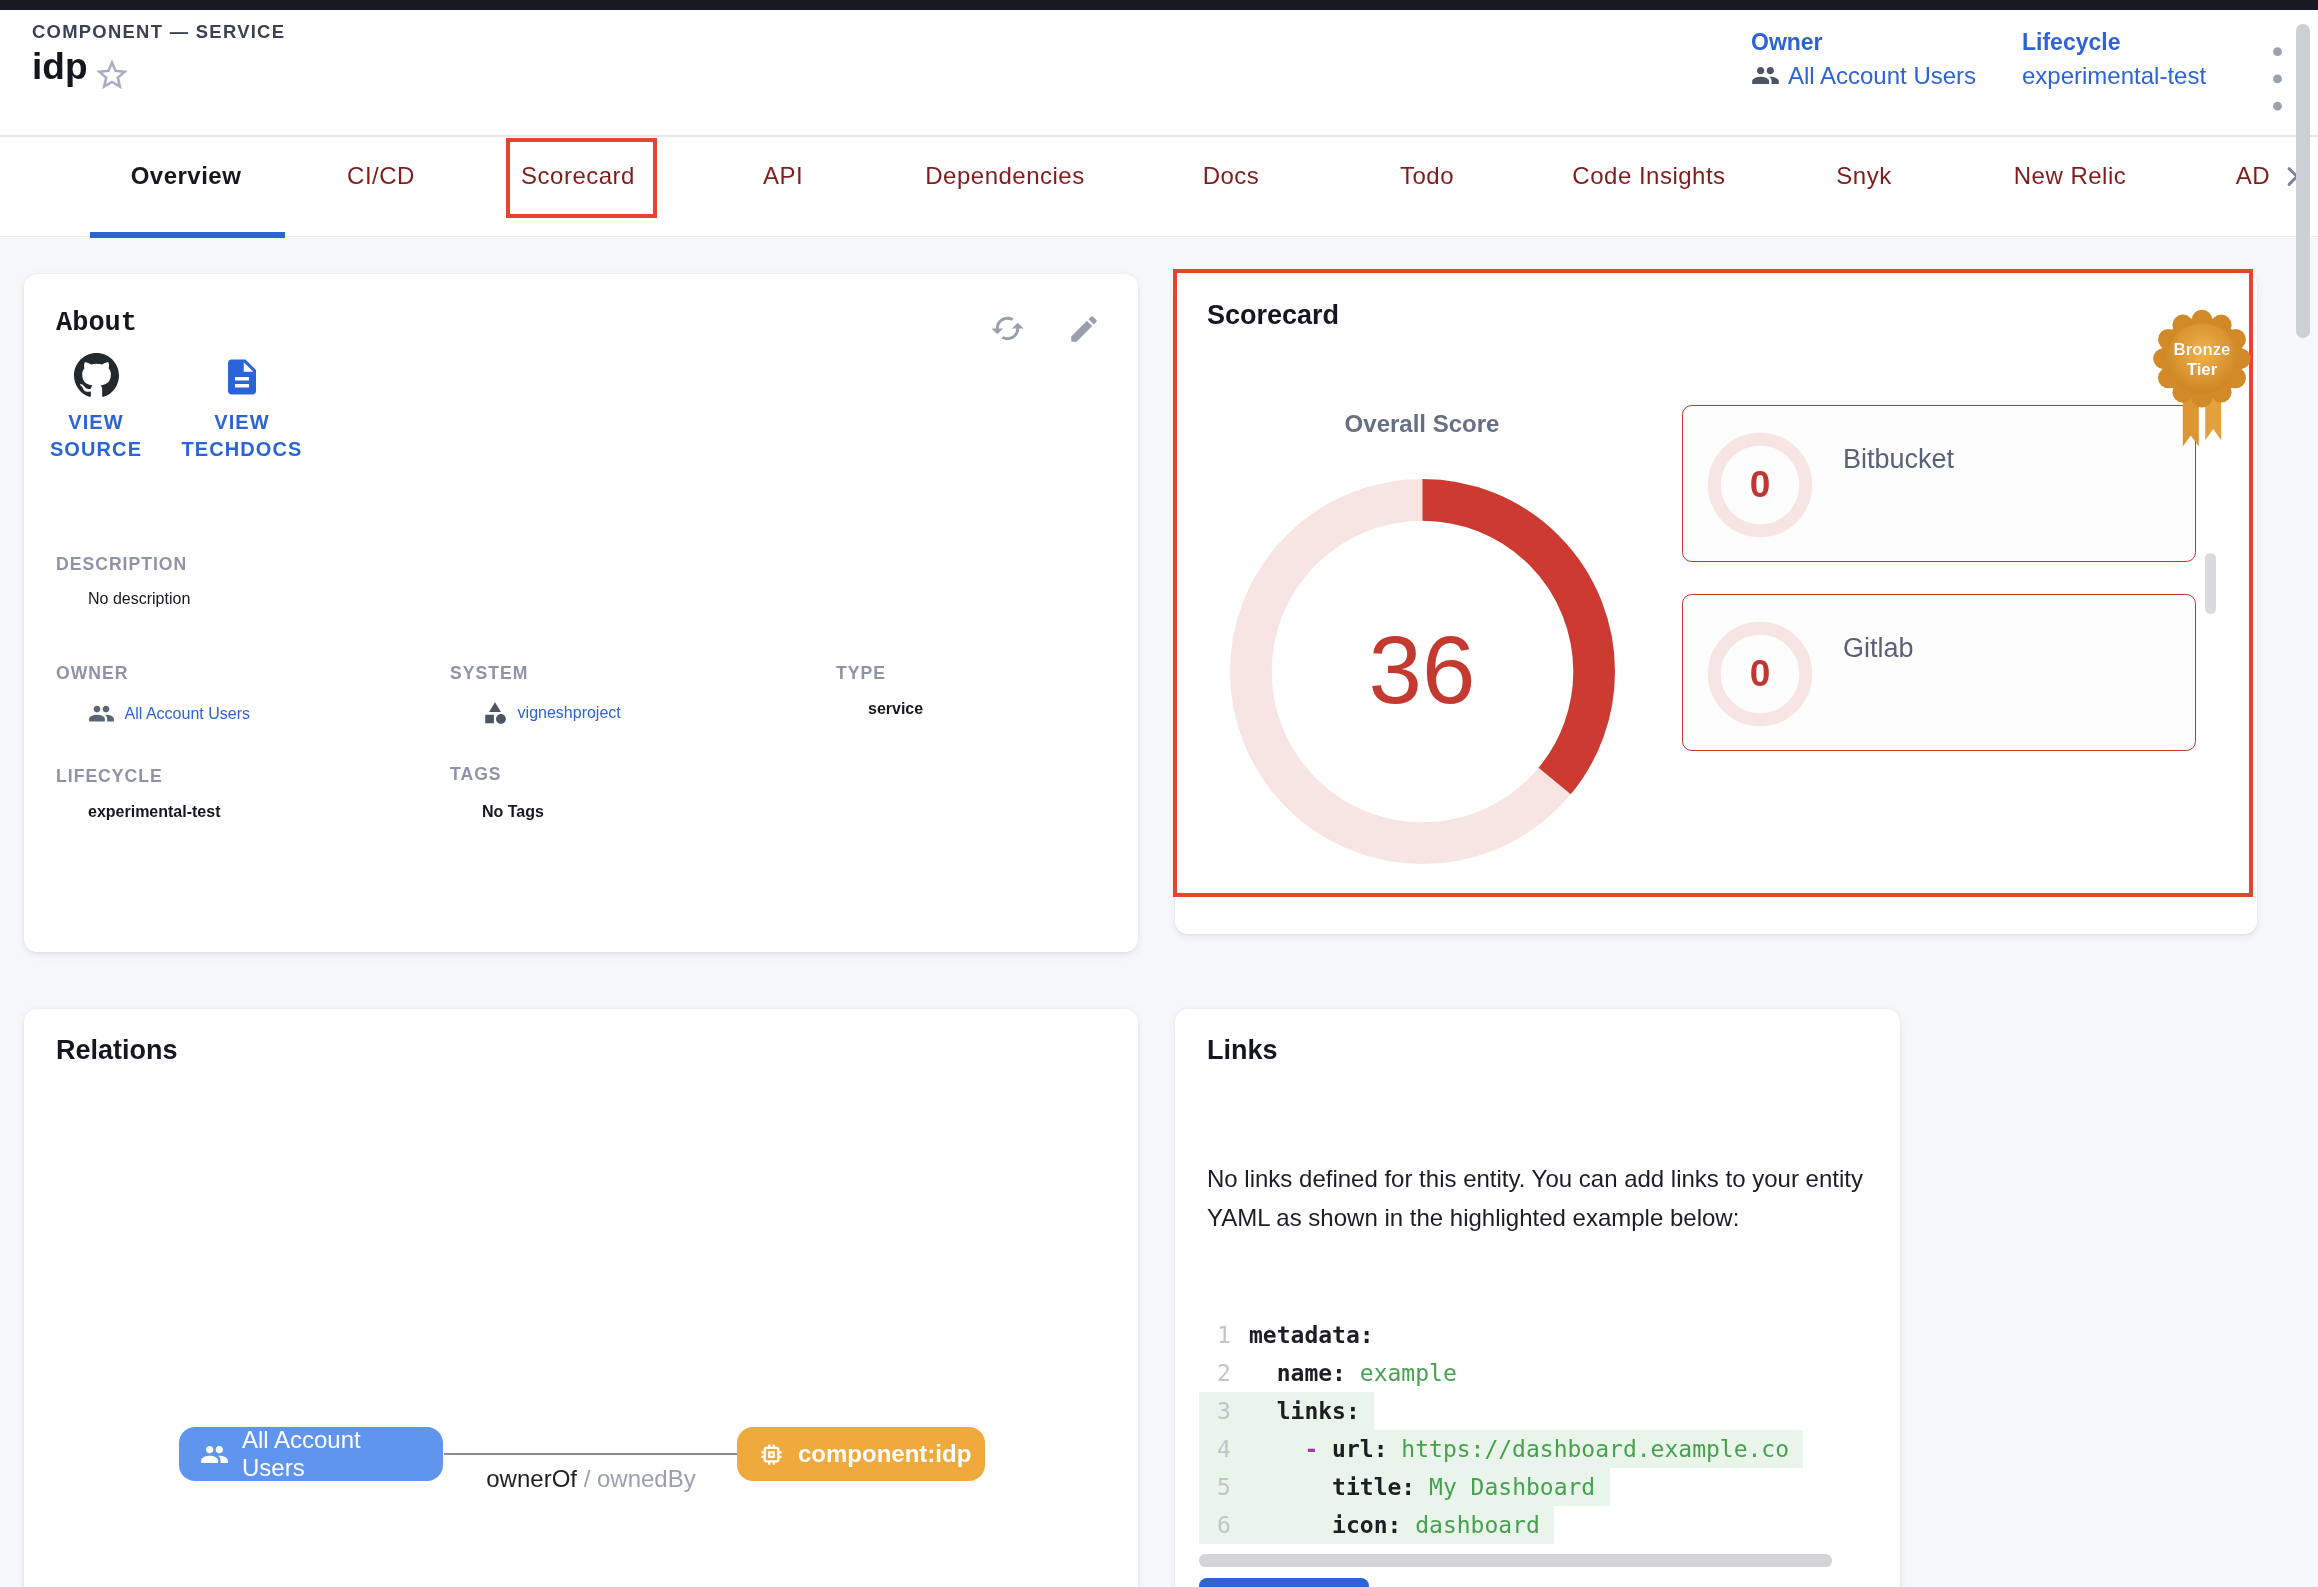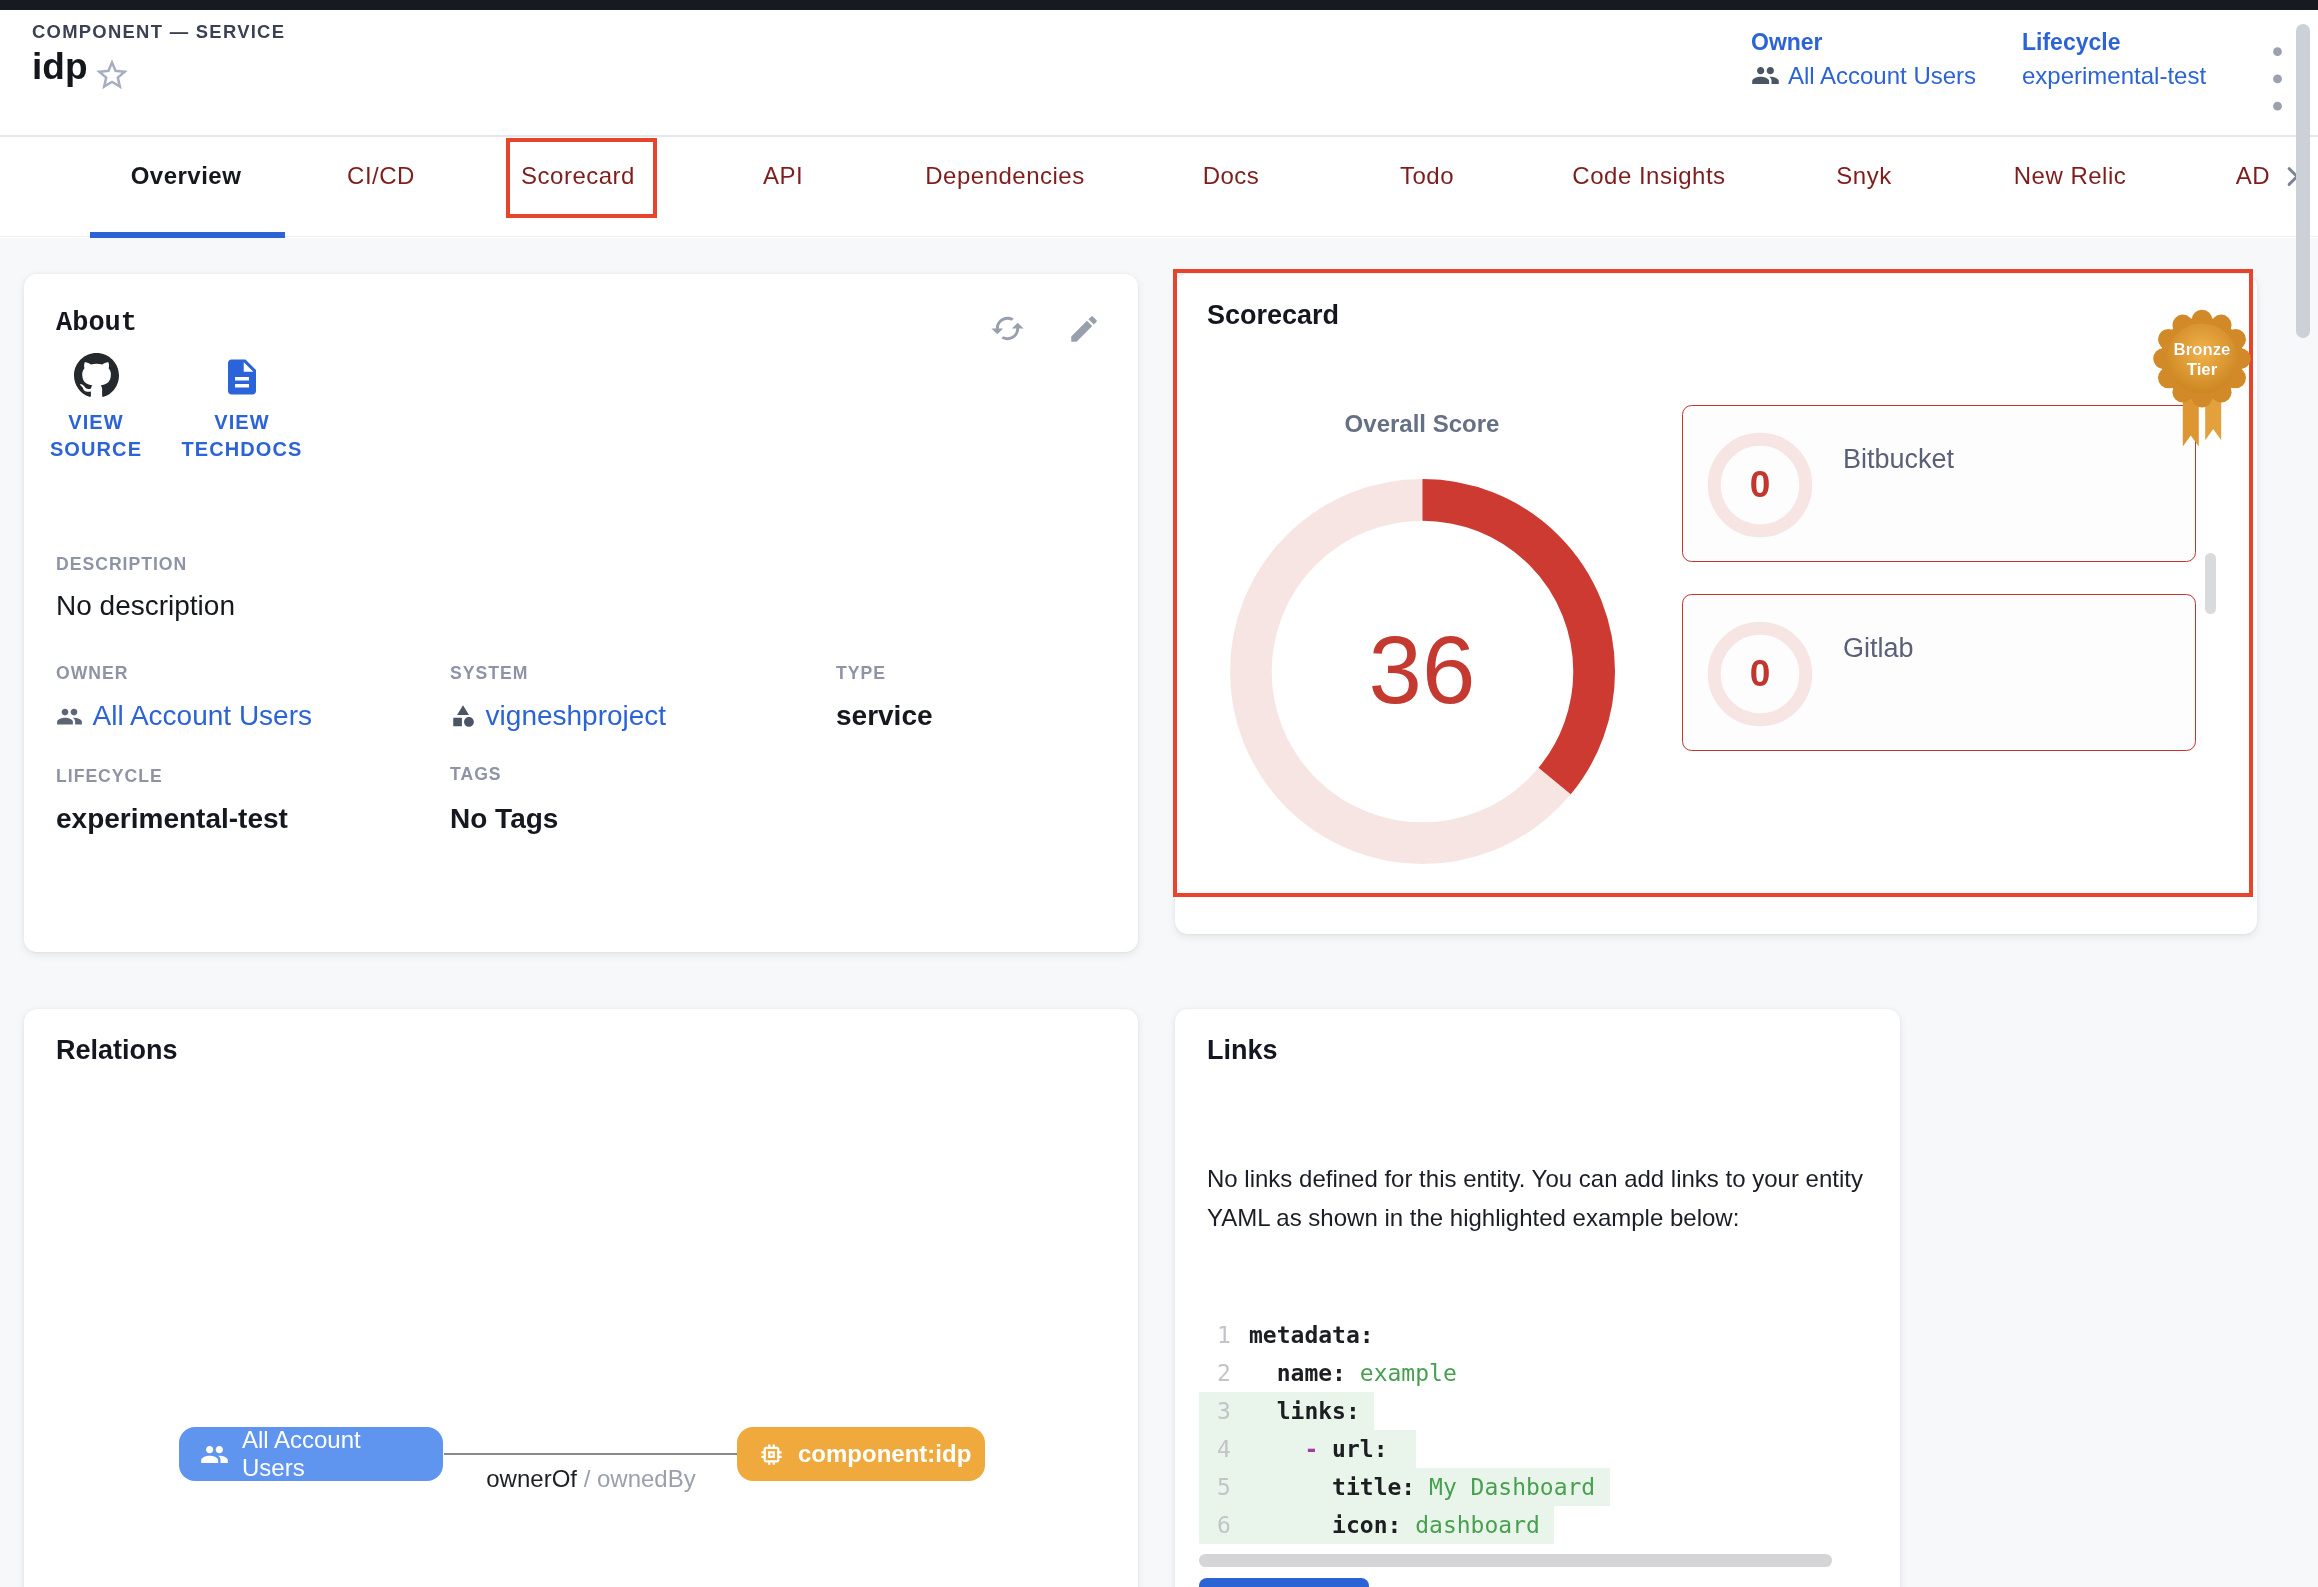--- a/index.html
+++ b/index.html
@@ -51,21 +51,21 @@
   .about-h{left:56px;top:308px;font-family:Liberation Mono, monospace;}
   .icon-btn{width:35px;height:35px;color:#99a0ad;cursor:pointer;}
   .refresh-btn{left:990px;top:311px;}
   .edit-btn{left:1067px;top:312px;}
   .about-action{display:flex;flex-direction:column;align-items:center;gap:11.2px;cursor:pointer;justify-content:center;}
   .about-action .lbl{font-size:20px;font-weight:700;letter-spacing:1.1px;color:#2c63d5;
                      line-height:27px;text-align:center;}
   .act-source{left:35px;top:353px;width:122px;}
   .act-techdocs{left:170px;top:356px;width:144px;}
   .fld-label{font-size:17.6px;font-weight:700;letter-spacing:1px;color:#8e94a6;}
-  .fld-value{font-size:28px;color:#15181f;display:flex;align-items:center;gap:9.6px;}
+  .fld-value{font-size:16px;color:#15181f;display:flex;align-items:center;gap:9.6px;margin-left:32px;}
   .fld-value.link{color:#2c63d5;}
   .fld-value.strong{font-weight:700;}
   .desc-label{left:56px;top:554px;}
   .desc-value{left:56px;top:590px;}
 
   
   .score-h{left:1207px;top:300px;}
   .overall-label{left:1262px;top:410px;width:320px;text-align:center;
                  font-size:24px;font-weight:700;color:#667084;}
   .donut{left:1230px;top:479px;width:385px;height:385px;}
@@ -332,21 +332,21 @@
   <span class="to">ownedBy</span>
 </div>
 
 <div class="card card-links"></div>
 <div class="abs card-h links-h">Links</div>
 <div class="abs links-empty">No links defined for this entity. You can add links to your entity YAML as shown in the highlighted example below:</div>
 <div class="abs code" id="code-block">
     <div class="code-row"><span class="ln">1</span><span class="c-key">metadata:</span></div>
     <div class="code-row"><span class="ln">2</span><span>  </span><span class="c-key">name:</span><span> </span><span class="c-string">example</span></div>
     <div class="code-row hl"><span class="ln">3</span><span>  </span><span class="c-key">links:</span></div>
-    <div class="code-row hl"><span class="ln">4</span><span>    </span><span class="c-dash">- </span><span class="c-key">url:</span><span> </span></div>
+    <div class="code-row hl"><span class="ln">4</span><span>    </span><span class="c-dash">- </span><span class="c-key">url:</span><span> </span><span class="c-string">https://dashboard.example.co</span></div>
     <div class="code-row hl"><span class="ln">5</span><span>      </span><span class="c-key">title:</span><span> </span><span class="c-string">My Dashboard</span></div>
     <div class="code-row hl"><span class="ln">6</span><span>      </span><span class="c-key">icon:</span><span> </span><span class="c-string">dashboard</span></div>
   </div>
 <div class="abs hscrollbar"></div>
 <div class="abs links-btn"></div>
 
 <div class="abs page-scrollbar"></div>
 
 
 </body></html>

